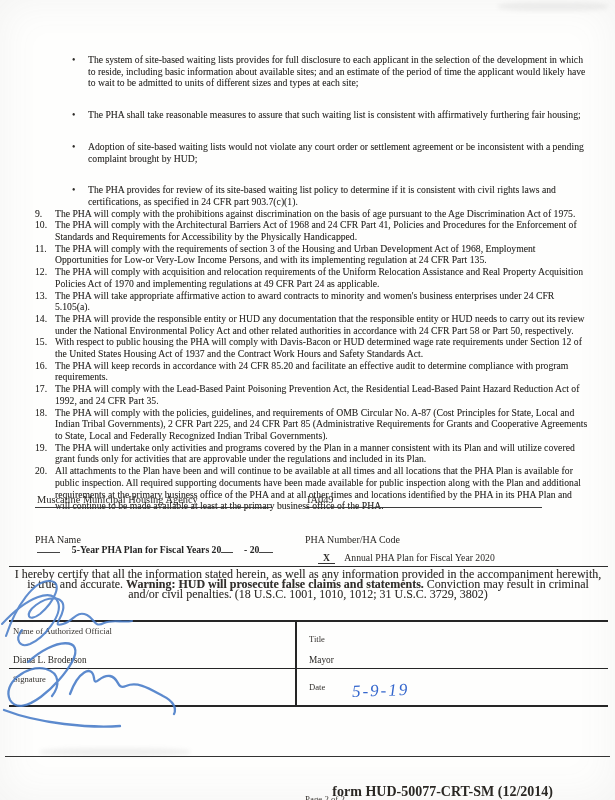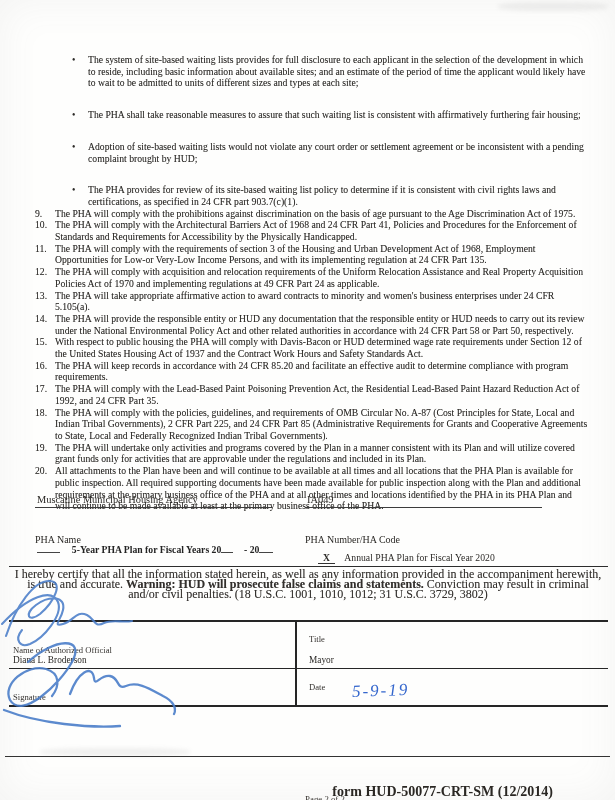--- a/index.html
+++ b/index.html
@@ -28,21 +28,21 @@
   .annual-mark{display:inline-block;border-bottom:1.3px solid #333;font-weight:bold;padding:0 5px;}
   
   .cert-rule{position:absolute;left:9px;top:566px;width:599px;border-top:1.6px solid #2d2d2d;}
   .cert-text{position:absolute;left:12px;top:569px;width:592px;font-size:12px;line-height:10.2px;color:#33302d;text-shadow:0 0 .4px rgba(60,60,60,.35);text-align:center;}
   .cert-warning{font-weight:bold;}
   
   .sig-table{position:absolute;left:9px;top:620px;width:599px;height:83px;border-top:2px solid #262626;border-bottom:2px solid #262626;}
   .sig-divider{position:absolute;left:286px;top:0;bottom:0;width:1.6px;background:#262626;}
   .sig-row1{position:absolute;left:0;top:0;width:100%;height:46px;border-bottom:1.6px solid #262626;}
   .sig-row2{position:absolute;left:0;top:47.6px;width:100%;height:34px;}
-  .sig-cell-left{position:absolute;left:0;top:0;bottom:0;width:282px;padding:4px 12px 2px 4px;display:flex;flex-direction:column;justify-content:flex-end;}
+  .sig-cell-left{position:absolute;left:0;top:0;bottom:0;width:282px;padding:4px 12px 2px 4px;display:flex;flex-direction:column;justify-content:space-between;}
   .sig-cell-right{position:absolute;left:292px;top:0;bottom:0;right:0;padding:12px 0 2px 8px;display:flex;flex-direction:column;justify-content:space-between;}
   .sig-label{font-size:8.6px;color:#35322f;}
   .sig-value{font-size:9.3px;color:#2b2926;padding-bottom:1px;}
   .hand-date{position:absolute;left:352px;top:681px;font-size:17px;font-style:italic;letter-spacing:2px;color:#3567cd;transform:rotate(-2deg);font-family:"Liberation Serif",serif;}
   .scrawl{position:absolute;pointer-events:none;}
   
   .footer-rule{position:absolute;left:5px;top:756px;width:605px;border-top:1.5px solid #333;}
   .footer-page{position:absolute;left:270px;top:761px;width:110px;text-align:center;font-size:8.8px;color:#3a3733;margin-top:33px;}
   .footer-form{position:absolute;right:62px;top:784px;font-size:14px;font-weight:bold;color:#2a2723;}
   

